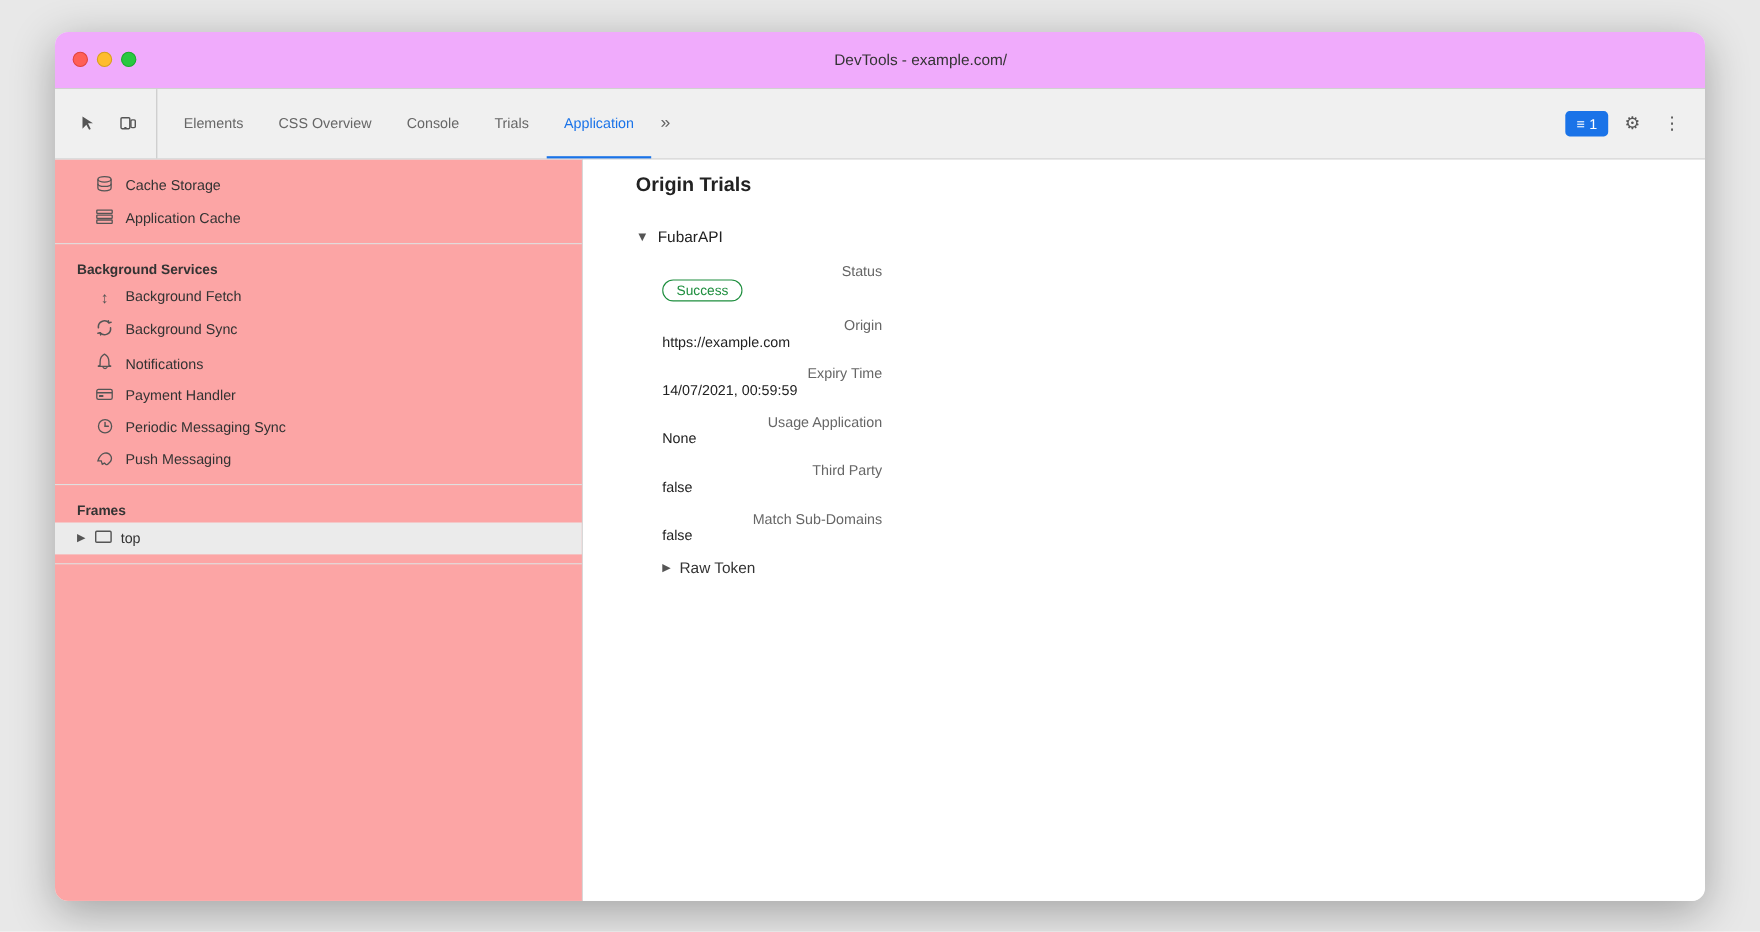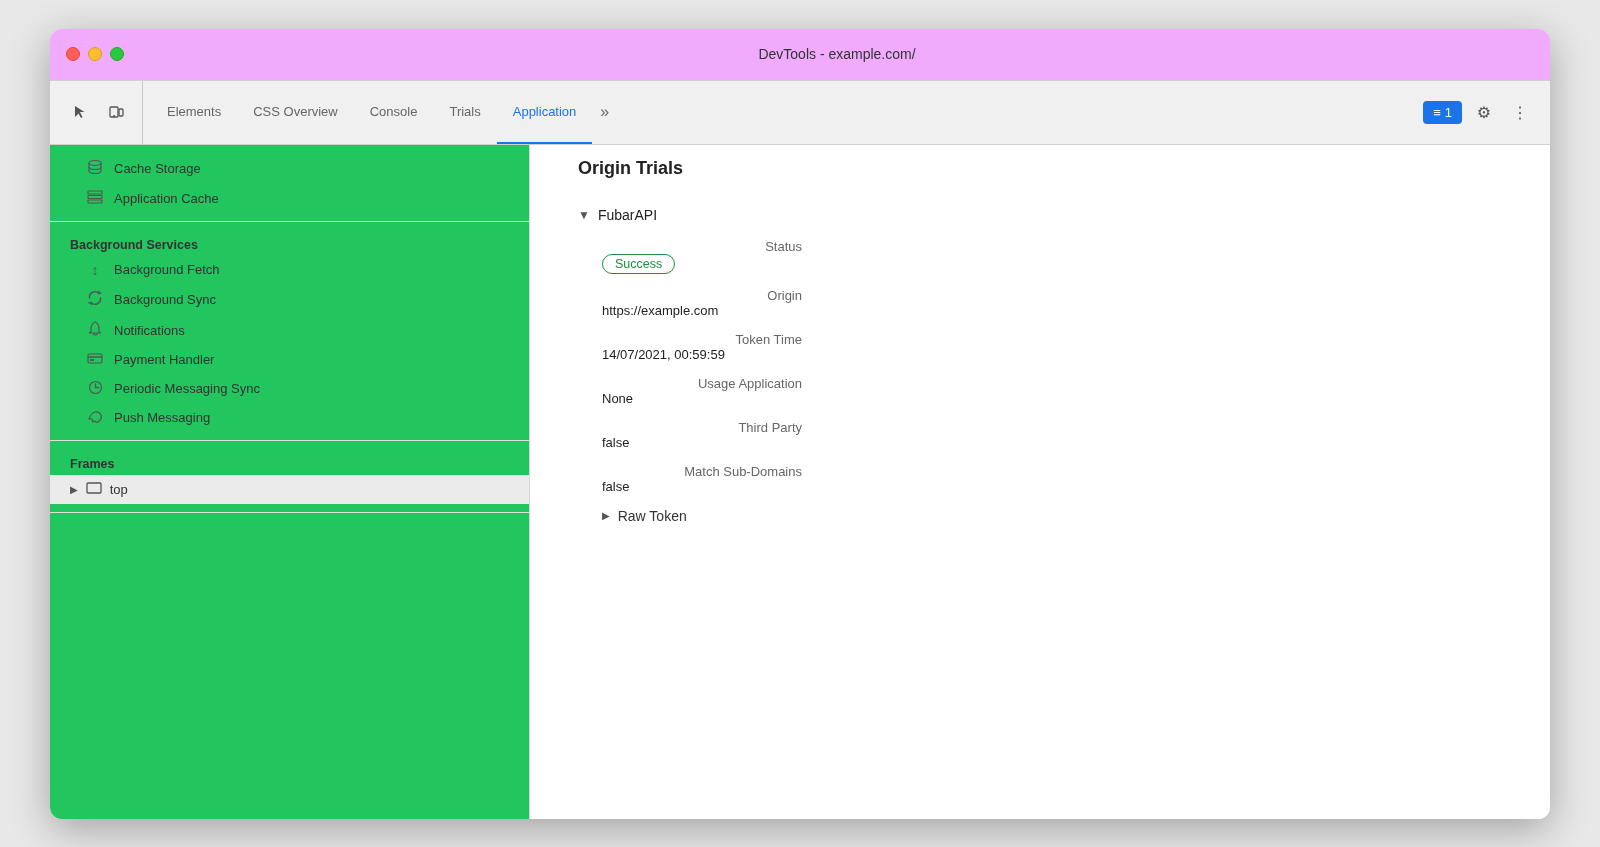--- a/index.html
+++ b/index.html
@@ -157,21 +157,21 @@
     
     .main {
       display: flex;
       flex: 1;
       overflow: hidden;
     }
 
     
     .sidebar {
       width: 480px;
-      background: #22c55e;
+      background: #fca5a5;
       border-right: 1px solid #d8d8d8;
       overflow-y: auto;
       flex-shrink: 0;
       padding-bottom: 8px;
     }
 
     .sidebar-section {
       border-bottom: 1px solid #e0e0e0;
       padding: 8px 0;
     }
@@ -484,21 +484,21 @@
             <span class="detail-label">Status</span>
             <span class="detail-value">
               <span class="status-badge">Success</span>
             </span>
           </div>
           <div class="detail-row">
             <span class="detail-label">Origin</span>
             <span class="detail-value">https://example.com</span>
           </div>
           <div class="detail-row">
-            <span class="detail-label">Token Time</span>
+            <span class="detail-label">Expiry Time</span>
             <span class="detail-value">14/07/2021, 00:59:59</span>
           </div>
           <div class="detail-row">
             <span class="detail-label">Usage Application</span>
             <span class="detail-value">None</span>
           </div>
           <div class="detail-row">
             <span class="detail-label">Third Party</span>
             <span class="detail-value">false</span>
           </div>

